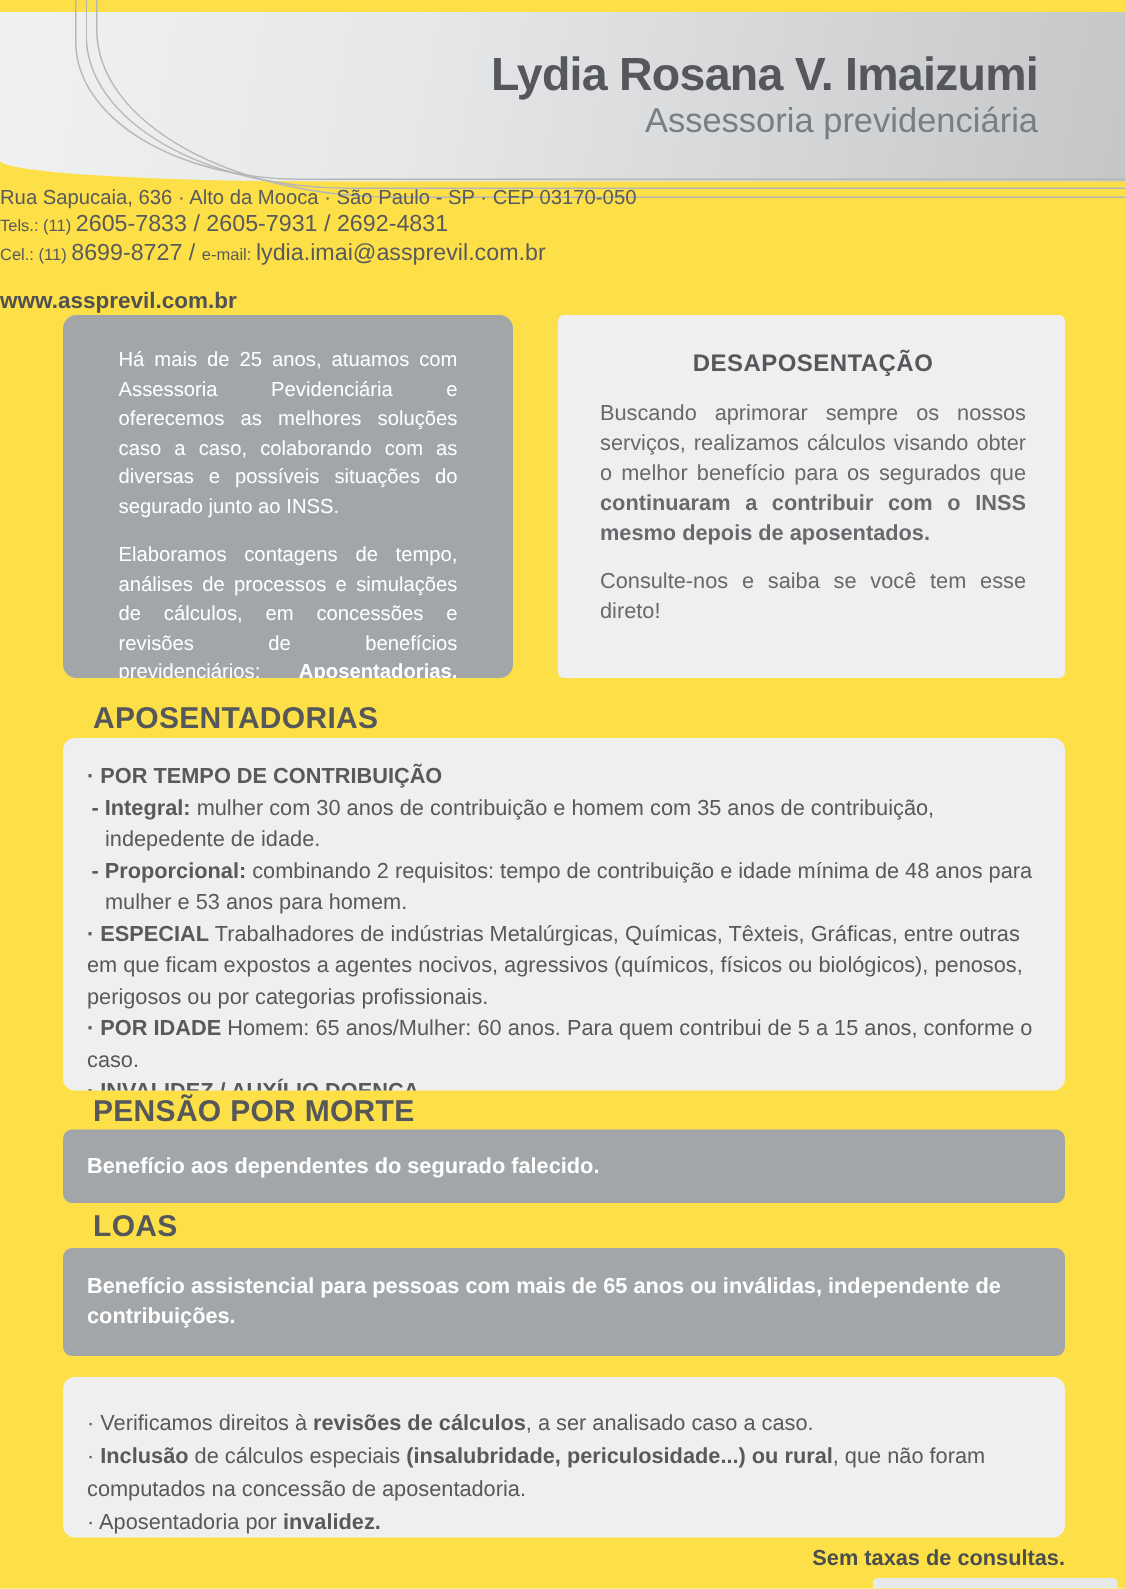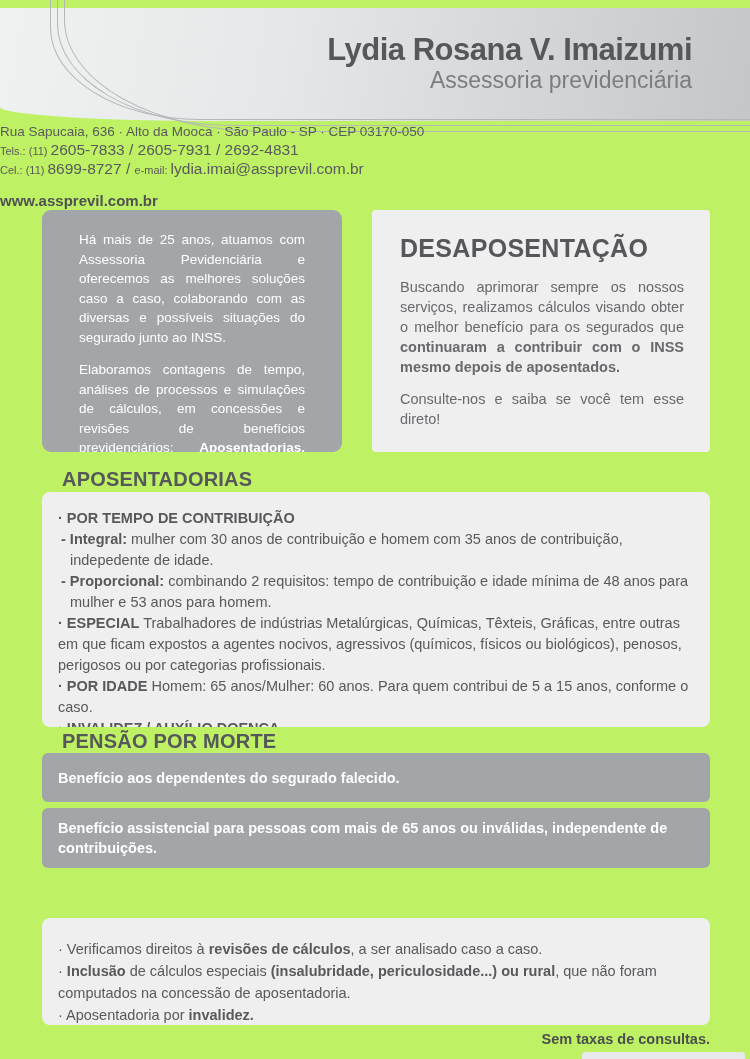--- a/index.html
+++ b/index.html
@@ -1,17 +1,17 @@
 <!DOCTYPE html>
 <html lang="pt"><head>
 <meta charset="utf-8">
 <style>
   html,body{margin:0;padding:0;}
   body{font-family:"Liberation Sans", sans-serif; background:#fff;}
-  .page{position:relative; width:750px; height:1059px; background:#bef264; overflow:hidden;}
+  .page{position:relative; width:750px; height:1059px; background:#fde047; overflow:hidden;}
 
   
   .band{position:absolute; top:8px; left:0; width:750px; height:113px;
         background:linear-gradient(100deg,#f0f1f1 0%, #e6e7e8 38%, #c4c6c8 100%);
         border-bottom-left-radius:220px 14px;}
   .curve{position:absolute; top:0; border-left:1px solid #b4b6b8; border-bottom:1px solid #b4b6b8;
          background:transparent; pointer-events:none;}
   .curve.c1{left:50px; width:700px; height:119px; border-bottom-left-radius:150px 92px;}
   .curve.c2{left:57px; width:693px; height:125px; border-bottom-left-radius:175px 102px;}
   .curve.c3{left:64px; width:686px; height:131px; border-bottom-left-radius:200px 112px;}
@@ -35,38 +35,38 @@
              text-align:justify; overflow:hidden;}
   .intro-box:after{content:""; position:absolute; left:33px; top:242px;
              border-left:13px solid transparent; border-right:13px solid transparent;
              border-top:12px solid #a2a6a9;}
   .intro-box p{margin:0 0 13px 0;}
   .intro-box p:last-child{margin-bottom:0;}
 
   .desap-box{position:absolute; left:372px; top:210px; width:338px; height:242px;
              background:#efeff0; border-radius:4px; box-sizing:border-box;
              padding:24px 26px 20px 28px; overflow:hidden;}
-  .desap-box h2{margin:0 0 14px 0; font-size:25px; color:#55575a; letter-spacing:0.3px;}
+  .desap-box h2{margin:0 0 14px 0; font-size:16px; color:#55575a; letter-spacing:0.3px;text-align:center;}
   .desap-box p{margin:0 0 12px 0; font-size:14.5px; color:#68696c; line-height:20px; text-align:justify;}
 
   
   .sec-h{position:absolute; left:62px; margin:0; font-size:20px; font-weight:bold;
          color:#55575a; letter-spacing:0.2px; line-height:1;}
   .h-apos{top:469px;} .h-pensao{top:731px;} .h-loas{top:808px;} .h-rev{top:922px;}
 
   .light-box{position:absolute; left:42px; width:668px; background:#efeff0; border-radius:8px;
              box-sizing:border-box; color:#58595b;}
   .apos-box{top:492px; height:235px; padding:16px 18px 10px 16px; font-size:14.5px; line-height:21px; overflow:hidden;}
   .rev-box{top:918px; height:107px; padding:20px 18px 10px 16px; font-size:14.5px; line-height:22px; overflow:hidden;}
 
   .gray-bar{position:absolute; left:42px; width:668px; background:#a2a6a9; border-radius:6px;
             box-sizing:border-box; display:flex; align-items:center; padding:0 20px 0 16px;
             color:#fff; font-weight:bold; font-size:14.5px; line-height:20px;}
   .bar-pensao{top:753px; height:49px;}
-  .bar-loas{top:808px; height:60px;}
+  .bar-loas{top:832px; height:72px;}
 
   .item{margin:0;}
   .item .b{font-weight:bold;}
   .b{font-weight:bold;}
   .item.sub{padding-left:12px; text-indent:-9px;}
 
   .footer-note{position:absolute; top:1031px; right:40px; font-size:14.5px; font-weight:bold; color:#4c4d4f;}
   .bottom-strip{position:absolute; left:582px; top:1052px; width:163px; height:7px;
                 background:#e7e8e9; border-radius:3px 3px 0 0;}
 </style>

